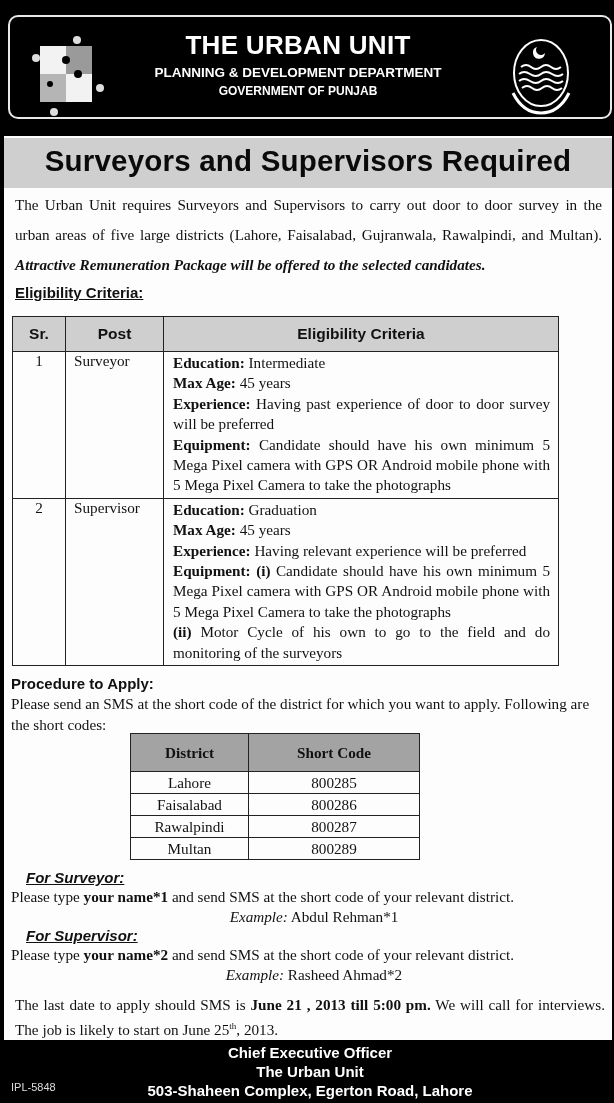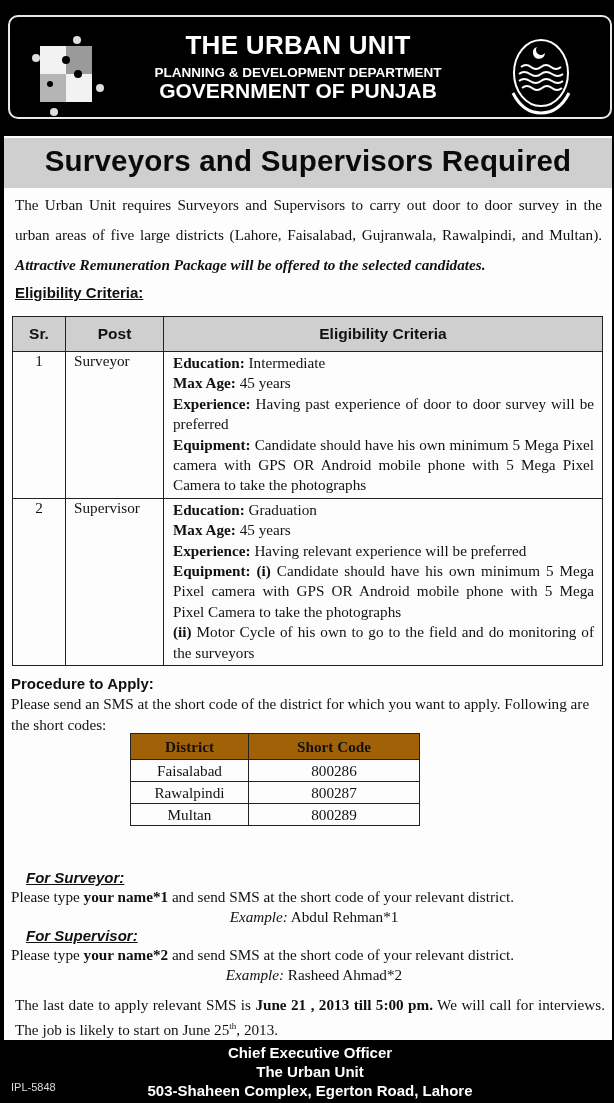--- a/index.html
+++ b/index.html
@@ -9,50 +9,50 @@
   .frame { position: absolute; left: 0; top: 0; width: 614px; height: 1103px; background: #000; }
 
   
   .header-box { position: absolute; left: 8px; top: 15px; width: 604px; height: 104px;
     border: 2px solid #e8e8e8; border-radius: 10px; background: #000; }
   .logo-puzzle { position: absolute; left: 30px; top: 32px; width: 82px; height: 92px; }
   .hdr-text { position: absolute; left: 120px; top: 30px; width: 356px; text-align: center; color: #fff;
     font-family: "Liberation Sans", sans-serif; font-weight: bold; }
   .hdr-title { font-size: 26px; line-height: 30px; letter-spacing: 0.3px; }
   .hdr-sub1 { font-size: 13.5px; line-height: 17px; margin-top: 4px; }
-  .hdr-sub2 { font-size: 21px; line-height: 20px; }
+  .hdr-sub2 { font-size: 12px; line-height: 20px; }
   .logo-seal { position: absolute; left: 507px; top: 33px; width: 68px; height: 86px; }
 
   
   .paper { position: absolute; left: 4px; top: 136px; width: 608px; height: 904px; background: #fdfdfd; }
 
   .banner { position: absolute; left: 0; top: 2px; width: 608px; height: 50px; background: #cfcfcf; }
   .banner-title { position: absolute; left: 0; top: 6px; width: 608px; text-align: center;
     font-family: "Liberation Sans", sans-serif; font-weight: bold; font-size: 29.5px; color: #0a0a0a; letter-spacing: 0.2px; }
 
   .intro { position: absolute; left: 11px; top: 54px; width: 587px; font-size: 15.2px; line-height: 30px; text-align: justify; }
   .intro em { font-weight: bold; font-style: italic; }
 
   .h-elig { position: absolute; left: 11px; top: 148px; font-family: "Liberation Sans", sans-serif; font-weight: bold;
     font-size: 15px; text-decoration: underline; }
 
-  table.crit { position: absolute; left: 8px; top: 180px; width: 591px; border-collapse: collapse; font-size: 15.2px; }
+  table.crit { position: absolute; left: 8px; top: 180px; width: 547px; border-collapse: collapse; font-size: 15.2px; }
   table.crit td, table.crit th { border: 1.5px solid #222; vertical-align: top; }
   table.crit th { background: #cfcfcf; font-family: "Liberation Sans", sans-serif; font-size: 15.5px; height: 35px; vertical-align: middle; }
   .c-sr { width: 53px; text-align: center; }
   .c-post { width: 98px; padding-left: 8px; }
   .c-crit { padding: 1px 8px 2px 9px; line-height: 20.4px; text-align: justify; }
   .c-crit b { font-weight: bold; }
 
   .h-proc { position: absolute; left: 7px; top: 539px; font-family: "Liberation Sans", sans-serif; font-weight: bold; font-size: 15px; }
   .proc-text { position: absolute; left: 7px; top: 557px; width: 596px; font-size: 15.2px; line-height: 21px; }
 
   table.codes { position: absolute; left: 126px; top: 597px; width: 290px; border-collapse: collapse; font-size: 15.2px; }
   table.codes td, table.codes th { border: 1.5px solid #222; text-align: center; height: 22px; line-height: 19px; }
-  table.codes th { background: #a16207; height: 26px; }
+  table.codes th { background: #a3a3a3; height: 38px; }
   table.codes .d { width: 118px; }
 
   .h-surv, .h-sup { position: absolute; left: 22px; font-family: "Liberation Sans", sans-serif; font-weight: bold; font-style: italic;
     font-size: 15px; text-decoration: underline; }
   .h-surv { top: 733px; }
   .h-sup { top: 791px; }
   .line { position: absolute; left: 7px; width: 600px; font-size: 15.2px; line-height: 20px; }
   .line.center { text-align: center; left: 10px; }
   .lastdate { position: absolute; left: 11px; top: 859px; width: 590px; font-size: 15.2px; line-height: 20.5px; text-align: justify; }
   sup { font-size: 9px; }
@@ -146,20 +146,24 @@
     <div class="h-proc">Procedure to Apply:</div>
     <div class="proc-text">Please send an SMS at the short code of the district for which you want to apply. Following are the short codes:</div>
 
     <table class="codes">
       <tbody>
           <tr>
         <th class="d">District</th>
         <th>Short Code</th>
       </tr>
       <tr>
+            <td>Lahore</td>
+            <td>800285</td>
+          </tr>
+      <tr>
             <td>Faisalabad</td>
             <td>800286</td>
           </tr>
       <tr>
             <td>Rawalpindi</td>
             <td>800287</td>
           </tr>
       <tr>
             <td>Multan</td>
             <td>800289</td>
@@ -177,21 +181,21 @@
 
     <div class="h-sup">For Supervisor:</div>
     <div class="line" style="top:809px">
       <span>Please type </span><b>your name*2</b><span> and send SMS at the short code of your relevant district.</span>
     </div>
     <div class="line center" style="top:829px">
       <i>Example:</i><span> Rasheed Ahmad*2</span>
     </div>
 
     <div class="lastdate">
-      <span>The last date to apply relevant SMS is </span><b>June  21 , 2013 till 5:00 pm.</b><span> We will call for interviews. The job is likely to start on June 25</span><sup>th</sup><span>, 2013.</span>
+      <span>The last date to apply should SMS is </span><b>June  21 , 2013 till 5:00 pm.</b><span> We will call for interviews. The job is likely to start on June 25</span><sup>th</sup><span>, 2013.</span>
     </div>
   </div>
 
   <div class="footer">
     <div class="foot-line" style="top:3px">Chief Executive Officer</div>
     <div class="foot-line" style="top:22px">The Urban Unit</div>
     <div class="foot-line" style="top:41px">503-Shaheen Complex, Egerton Road, Lahore</div>
     <div class="ipl">IPL-5848</div>
   </div>
 </div>

